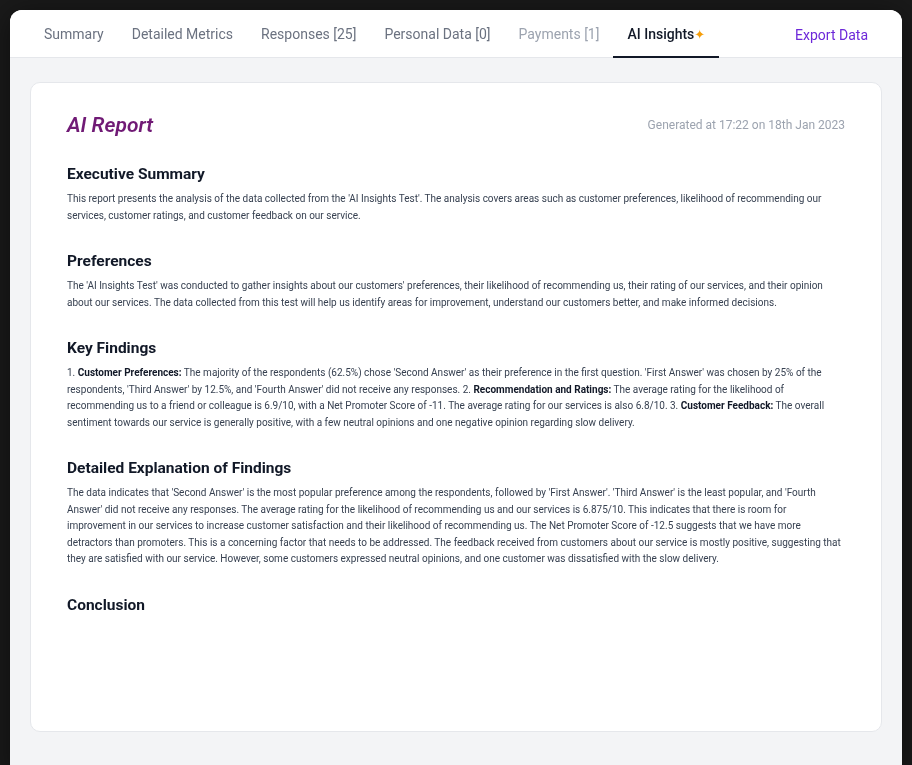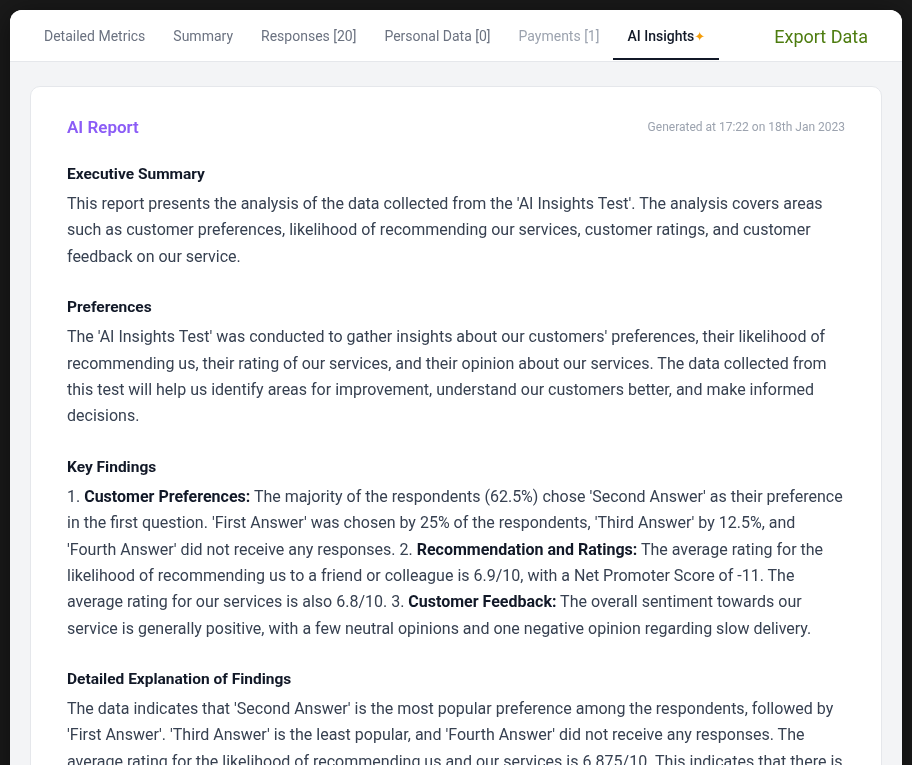--- a/index.html
+++ b/index.html
@@ -39,22 +39,22 @@
     }
     .tab.active {
       color: #111827;
       border-bottom: 2px solid #111827;
       font-weight: 500;
     }
     .tab.dimmed { color: #9ca3af; }
     .tab-spacer { flex: 1; }
     .export-tab {
       padding: 16px 14px 14px;
-      font-size: 18px;
-      color: #4d7c0f;
+      font-size: 14px;
+      color: #6d28d9;
       cursor: pointer;
     }
     .ai-tab-label {
       display: flex;
       align-items: center;
     }
     .star-icon {
       color: #f59e0b;
       font-size: 13px;
     }
@@ -70,62 +70,63 @@
       padding: 30px 36px;
       min-height: 650px;
     }
     .report-header {
       display: flex;
       justify-content: space-between;
       align-items: center;
       margin-bottom: 28px;
     }
     .report-title {
-      font-size: 17px;
+      font-size: 21px;
       font-weight: 600;
-      color: #8b5cf6;
+      color: #701a75;
+      font-style: italic;
     }
     .generated-at {
       font-size: 12px;
       color: #9ca3af;
     }
     .section {
       margin-bottom: 28px;
     }
     .section-title {
       font-size: 15.5px;
       font-weight: 700;
       color: #111827;
       margin-bottom: 8px;
       margin-top: 6px;
     }
     .section-text {
-      font-size: 16px;
+      font-size: 10px;
       color: #374151;
       line-height: 1.65;
     }
     .section-text strong {
       font-weight: 700;
       color: #111827;
     }
     .conclusion-title {
       font-size: 15.5px;
       font-weight: 700;
       color: #111827;
       margin-top: 4px;
     }
   </style>
 </head>
 <body>
 
 <div class="window">
   <div class="tab-bar">
+    <div class="tab">Summary</div>
     <div class="tab">Detailed Metrics</div>
-    <div class="tab">Summary</div>
-    <div class="tab">Responses [20]</div>
+    <div class="tab">Responses [25]</div>
     <div class="tab">Personal Data [0]</div>
     <div class="tab dimmed">Payments [1]</div>
     <div class="tab active">
       <div class="ai-tab-label">
         <span>AI Insights</span>
         <span class="star-icon">✦</span>
       </div>
     </div>
     <div class="tab-spacer"></div>
     <div class="export-tab">Export Data</div>

